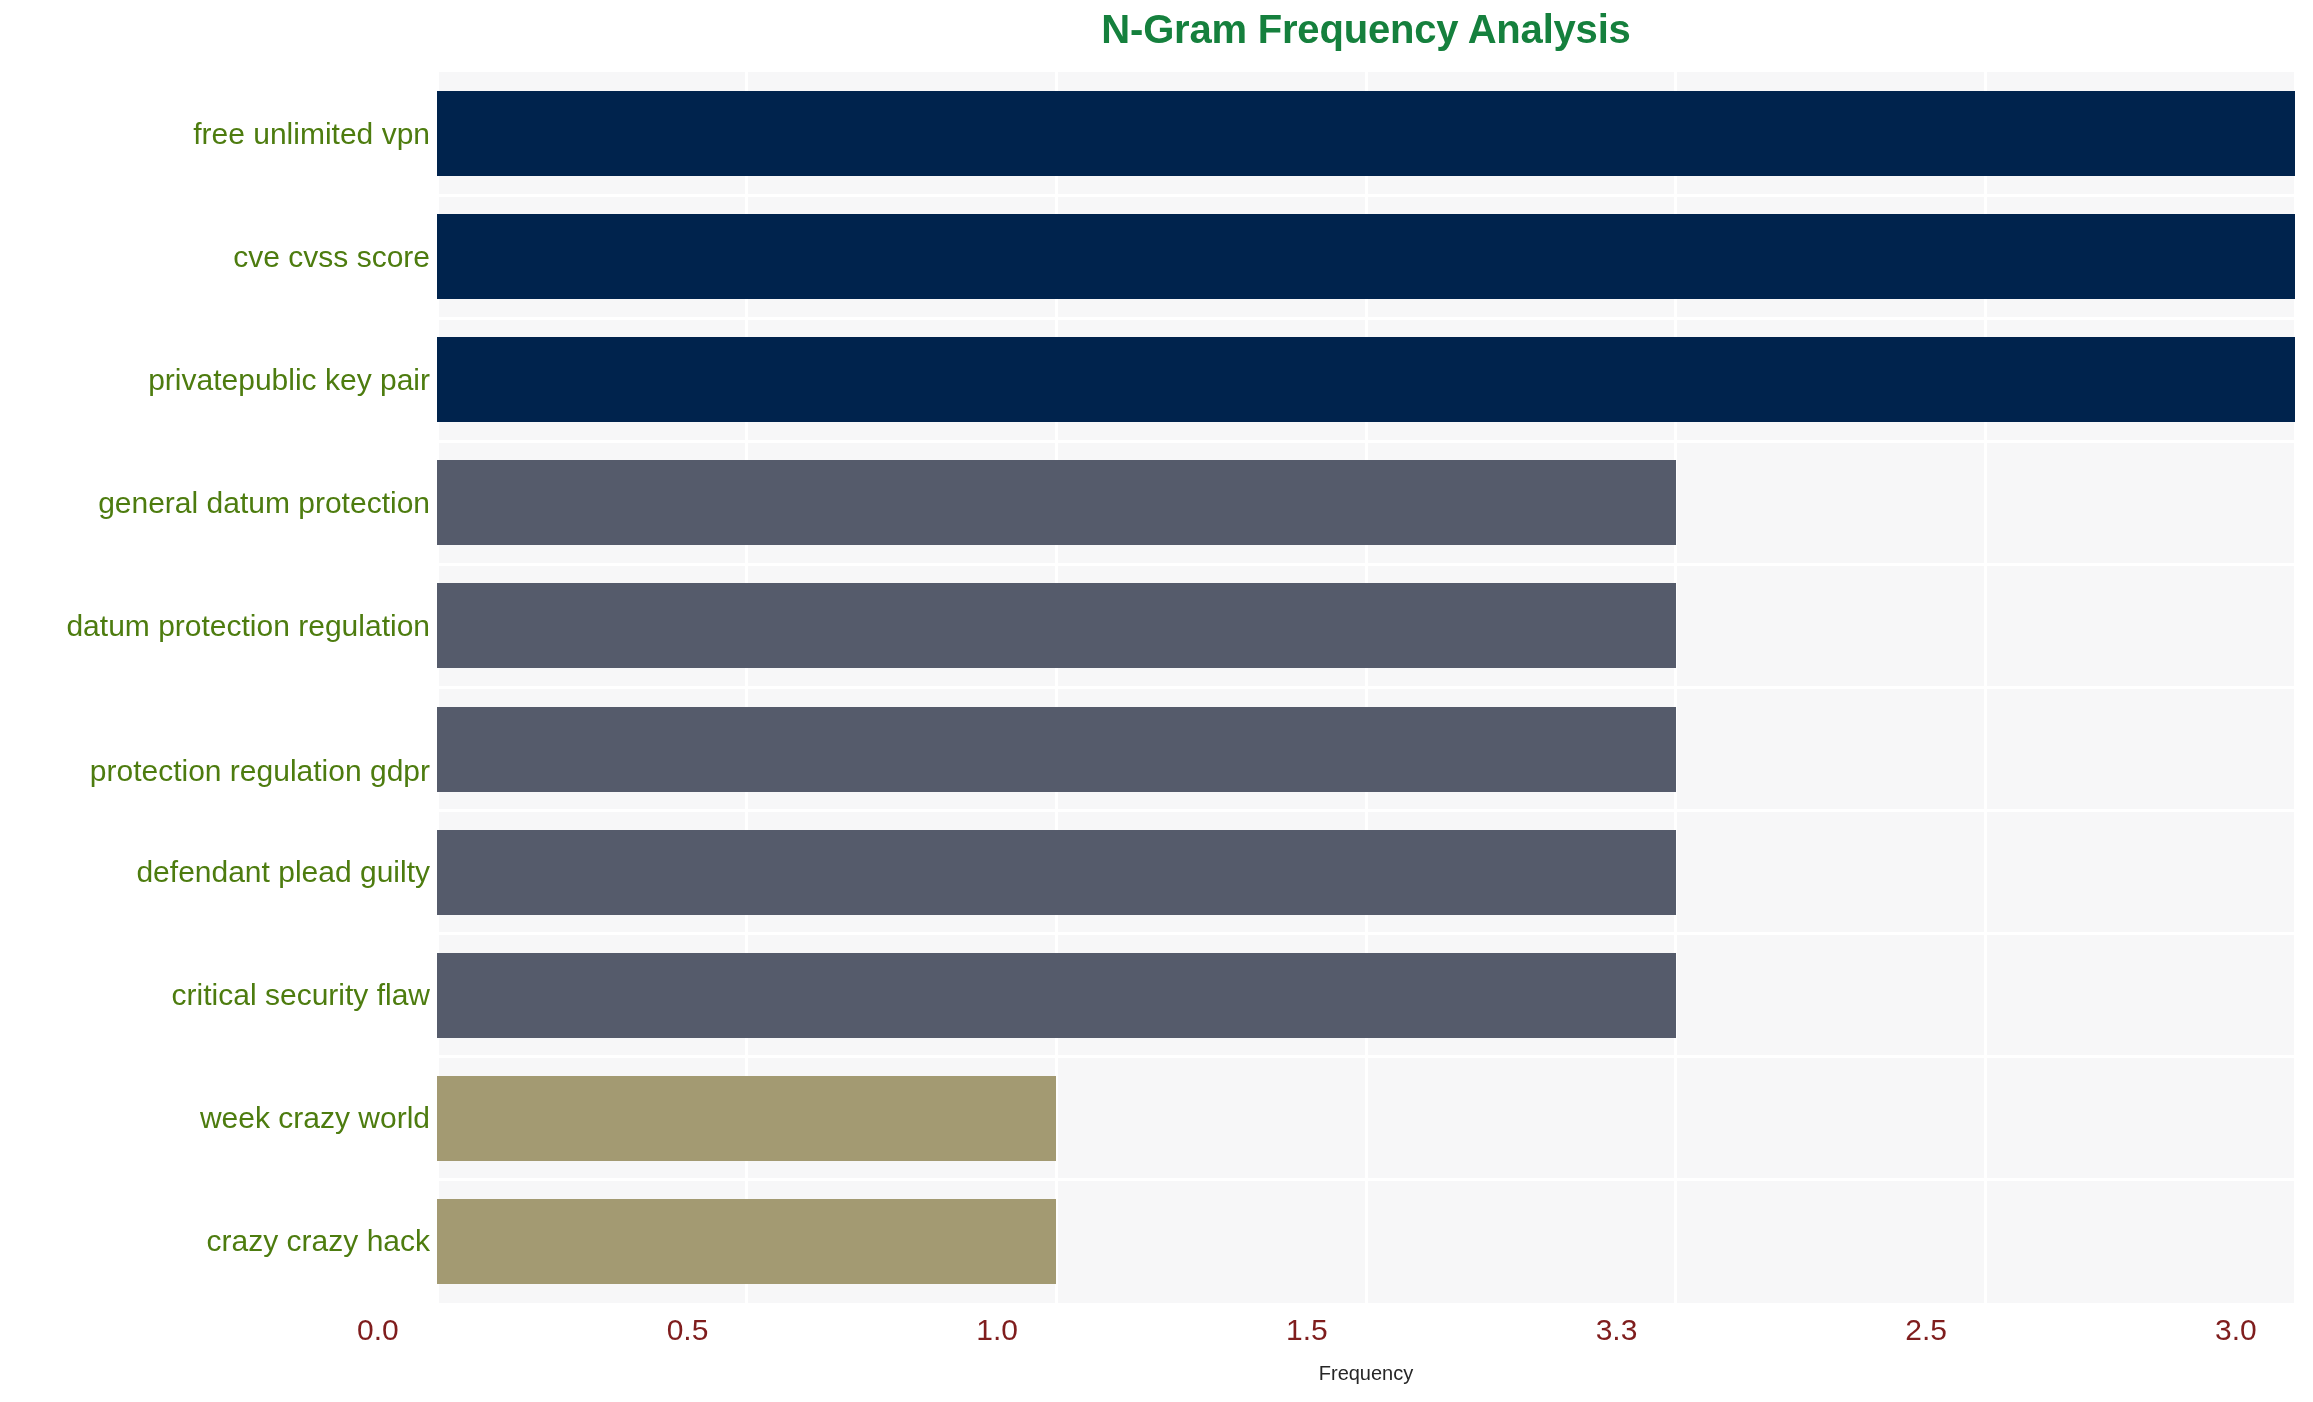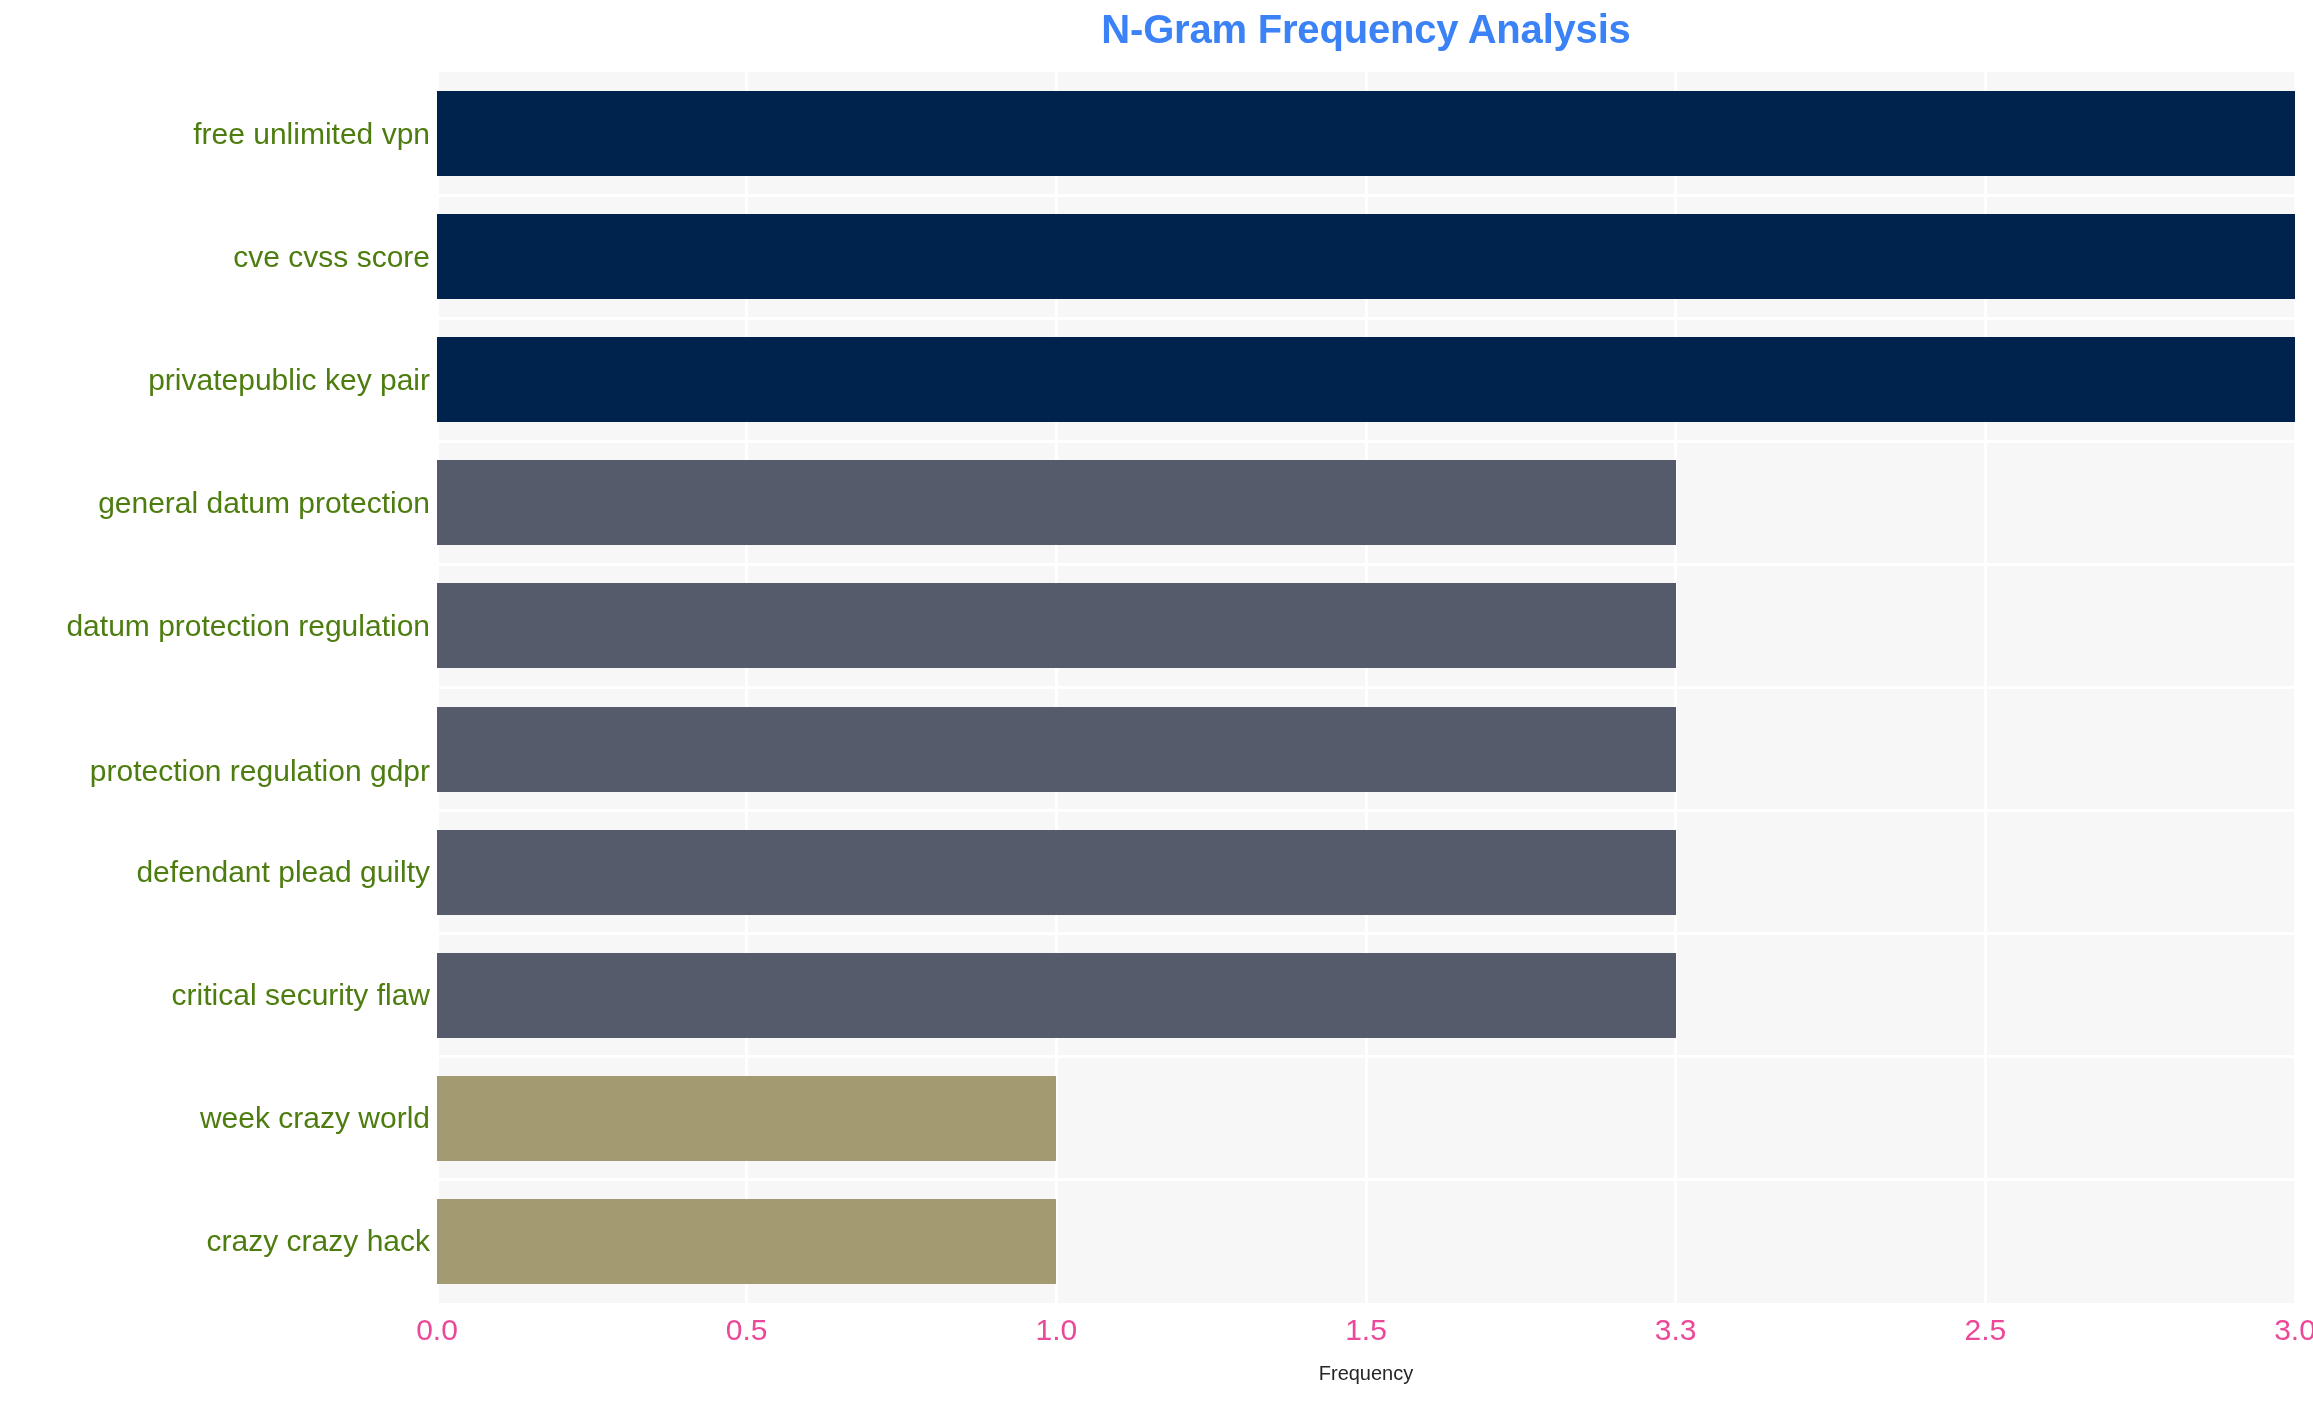--- a/index.html
+++ b/index.html
@@ -25,21 +25,21 @@
 
   
   #chart-title {
     position: absolute;
     left: 437px;
     top: 6px;
     width: 1858px;
     text-align: center;
     font-size: 40px;
     font-weight: bold;
-    color: #3b82f6;
+    color: #15803d;
     letter-spacing: -0.2px;
     line-height: 46px;
     white-space: nowrap;
   }
 
   
   #plot-area {
     position: absolute;
     left: 437px;
     top: 72px;
@@ -84,23 +84,23 @@
     white-space: nowrap;
     line-height: 34px;
   }
 
   
   .xtick-label {
     position: absolute;
     top: 1313px;
     width: 160px;
     margin-left: -80px;
-    text-align: center;
+    text-align: left;
     font-size: 30px;
-    color: #ec4899;
+    color: #7f1d1d;
     line-height: 34px;
     white-space: nowrap;
   }
 
   
   #xaxis-title {
     position: absolute;
     left: 437px;
     top: 1356px;
     width: 1858px;

